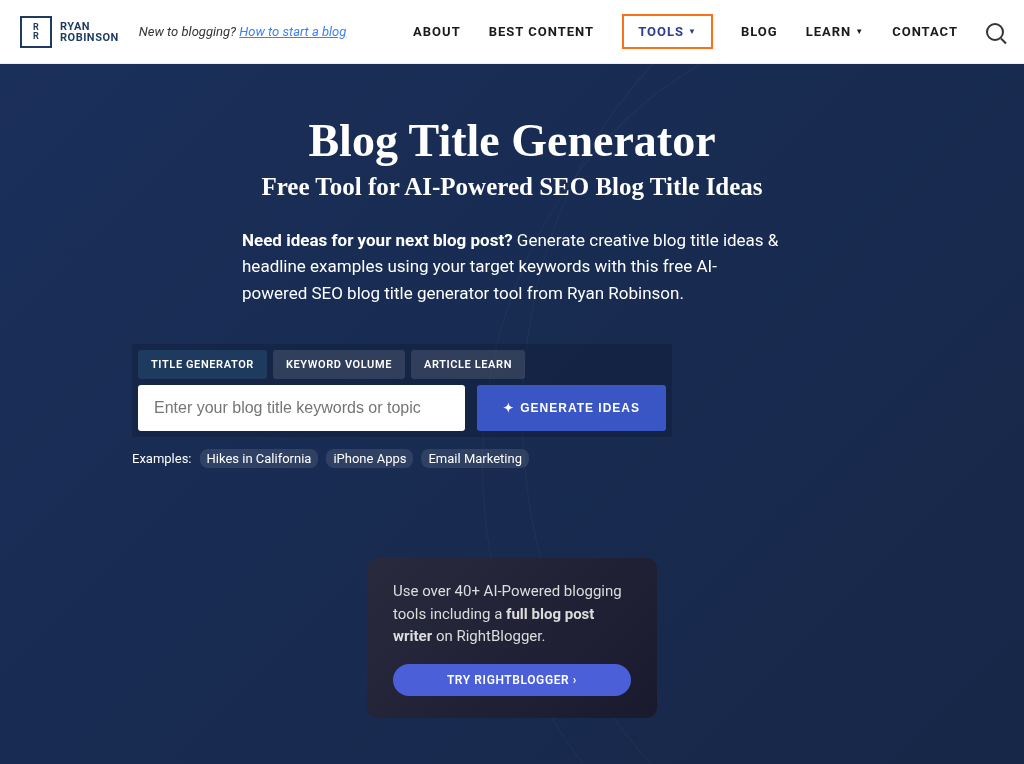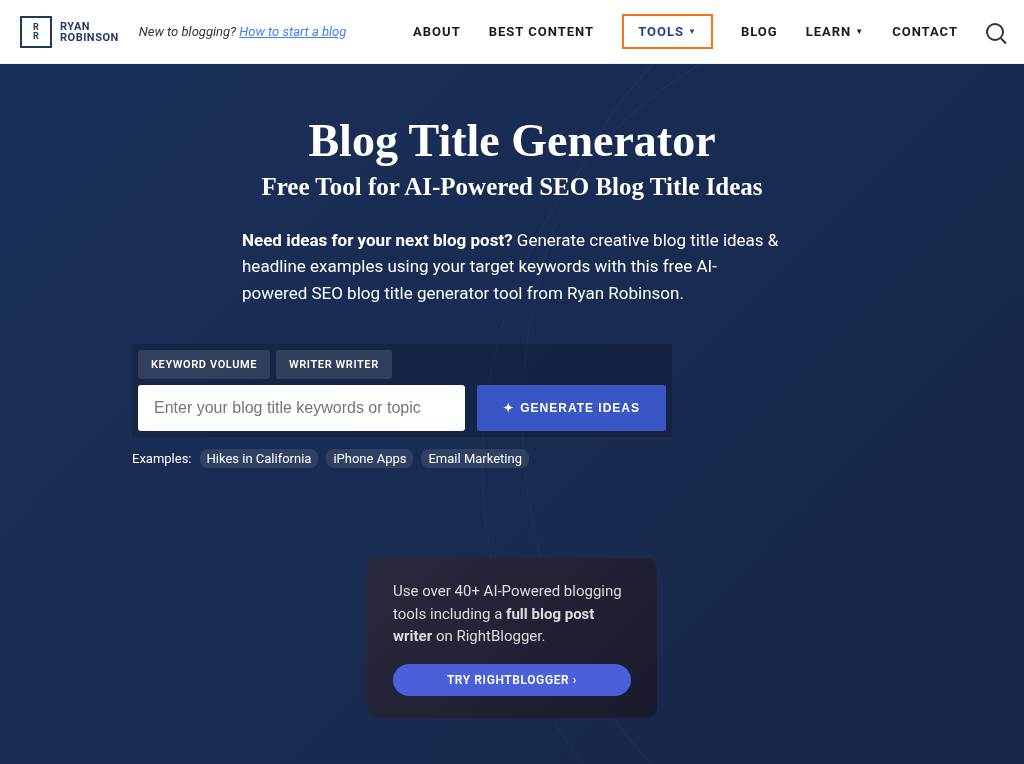--- a/index.html
+++ b/index.html
@@ -79,22 +79,23 @@
 <section class="hero">
   <div class="hero-inner">
     <h1 class="h1">Blog Title Generator</h1>
     <h2 class="h2">Free Tool for AI-Powered SEO Blog Title Ideas</h2>
     <p class="desc">
       <b>Need ideas for your next blog post?</b><span> Generate creative blog title ideas &amp; headline examples using your target keywords with this free AI-powered SEO blog title generator tool from Ryan Robinson.</span>
     </p>
 
     <div class="tool-box">
       <div class="tabs">
+        <div class="tab active">TITLE GENERATOR</div>
         <div class="tab">KEYWORD VOLUME</div>
-        <div class="tab">WRITER WRITER</div>
+        <div class="tab">ARTICLE LEARN</div>
       </div>
       <div class="input-row">
         <input type="text" placeholder="Enter your blog title keywords or topic" style="">
         <button class="gen-btn">
           <span>✦</span>
           <span>GENERATE IDEAS</span>
         </button>
       </div>
     </div>
     <div class="examples">

